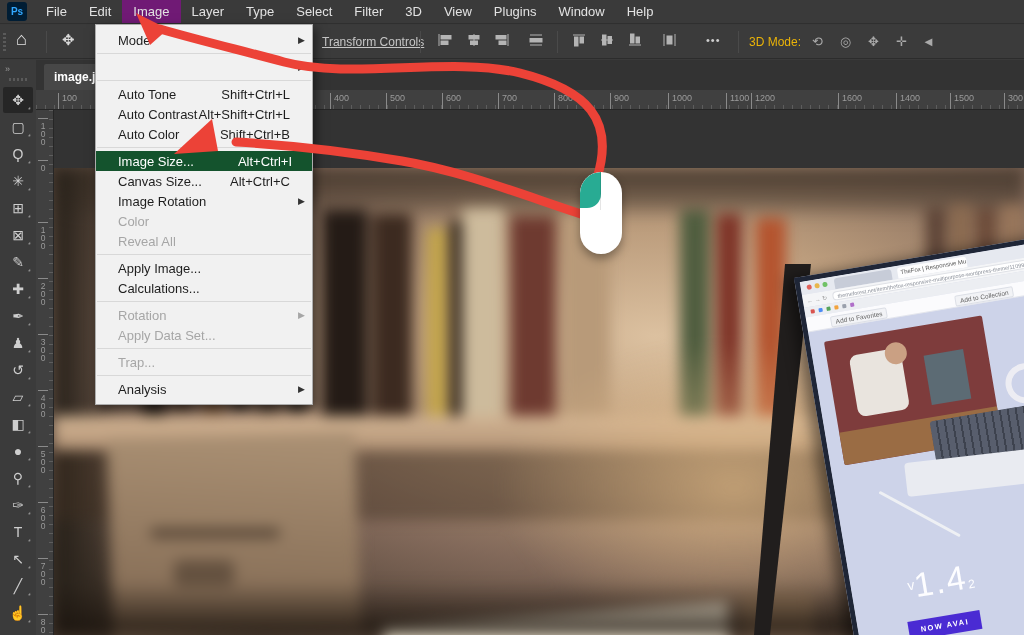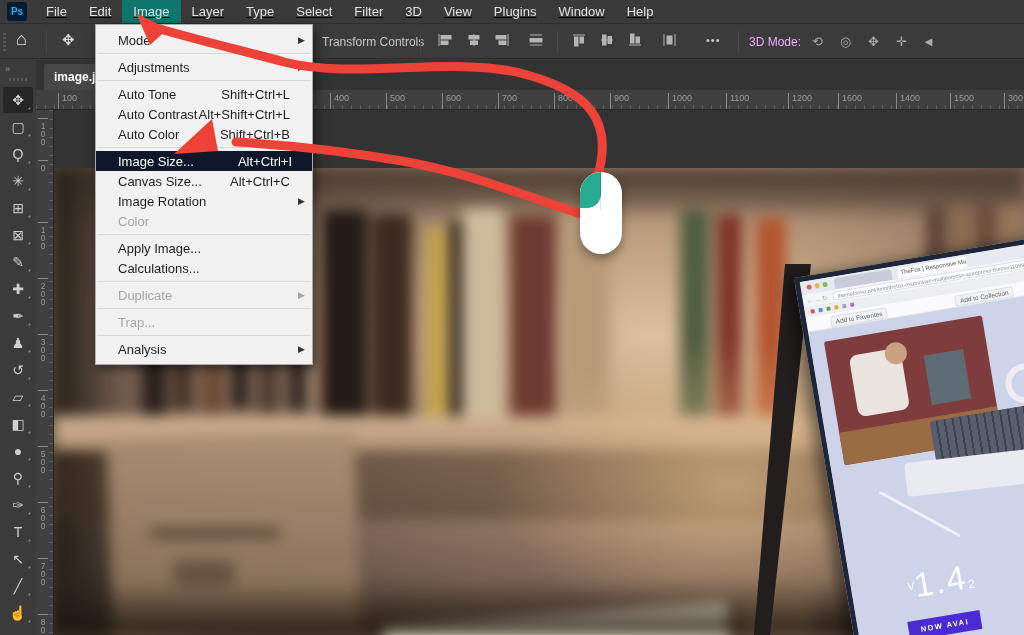--- a/index.html
+++ b/index.html
@@ -6,36 +6,36 @@
   #app{position:relative;width:1024px;height:635px;background:#3a3a3a;overflow:hidden;
        font-family:"Liberation Sans",sans-serif;-webkit-font-smoothing:antialiased;}
   #app *{box-sizing:border-box;}
 
   
   .menubar{position:absolute;left:0;top:0;width:1024px;height:24px;background:#3a3a3a;
            border-bottom:1px solid #2f2f2f;display:flex;align-items:center;z-index:30;}
   .ps-logo{width:20px;height:19px;margin:0 8px 0 7px;border-radius:3px;background:#001d34;
            color:#31a8ff;font-size:10px;font-weight:bold;display:flex;align-items:center;justify-content:center;}
   .mb-item{color:#e2e2e2;font-size:13px;padding:4px 11px;cursor:default;}
-  .mb-item.active{background:#0f766e;}
+  .mb-item.active{background:#701a75;}
 
   
   .optionsbar{position:absolute;left:0;top:25px;width:1024px;height:34px;background:#3b3b3b;
               border-bottom:1px solid #2c2c2c;z-index:20;color:#bdbdbd;}
   .ob-grab{position:absolute;left:3px;top:8px;width:3px;height:18px;
            background:repeating-linear-gradient(#5a5a5a 0 2px,transparent 2px 4px);}
   .ob-home{position:absolute;left:16px;top:4px;font-size:18px;color:#e0e0e0;}
   .ob-div{position:absolute;top:6px;width:1px;height:22px;background:#4a4a4a;}
   .ob-move{position:absolute;left:62px;top:6px;font-size:15px;color:#dadada;}
   .ob-label{position:absolute;top:10px;font-size:12px;color:#c6c6c6;white-space:nowrap;}
   .ob-icon{position:absolute;top:8px;width:18px;height:16px;}
   .ob-icon svg{width:16px;height:14px;}
   .ob-glyph{position:absolute;top:9px;font-size:13px;color:#a9a9a9;}
   .ob-dots{position:absolute;left:706px;top:9px;font-size:11px;letter-spacing:1px;color:#cfcfcf;}
-  .ob-3dlabel{color:#f0abfc;text-align:right;}
+  .ob-3dlabel{color:#eab308;text-align:right;}
 
   
   .toolbar{position:absolute;left:0;top:60px;width:36px;height:575px;background:#3b3b3b;z-index:15;}
   .tb-collapse{color:#9a9a9a;font-size:9px;letter-spacing:1px;padding:4px 0 2px 5px;}
   .tb-grab{width:18px;height:3px;margin:2px auto 6px auto;
            background:repeating-linear-gradient(90deg,#5a5a5a 0 2px,transparent 2px 4px);}
   .tool{width:30px;height:26px;margin:1px auto 0 auto;display:flex;align-items:center;justify-content:center;
         color:#cfcfcf;font-size:14px;border-radius:2px;position:relative;}
   .tool.selected{background:#262626;}
   .tool i{font-style:normal;}
@@ -94,21 +94,21 @@
   .cta{position:absolute;left:50px;top:302px;background:#4a2bd3;color:#fff;font-size:7.5px;font-weight:bold;
        letter-spacing:1.5px;padding:5px 12px;white-space:nowrap;}
 
   
   .dropdown{position:absolute;left:95px;top:24px;width:218px;background:#f1f1f1;border:1px solid #adadad;
             box-shadow:3px 4px 10px rgba(0,0,0,.5);z-index:40;padding:5px 0;}
   .dd-row{height:20px;display:flex;align-items:center;font-size:13px;color:#1e1e1e;padding:0 8px 0 22px;position:relative;}
   .dd-row .lbl{flex:1;white-space:nowrap;}
   .dd-row .sct{font-size:13px;color:#1e1e1e;margin-right:14px;}
   .dd-row .arr{position:absolute;right:7px;font-size:9px;color:#333;}
-  .dd-row.hl{background:#0f172a;color:#fff;gap:44px;}
+  .dd-row.hl{background:#14532d;color:#fff;gap:44px;}
   .dd-row.hl .sct{color:#fff;}
   .dd-row.disabled,.dd-row.disabled .sct,.dd-row.disabled .arr{color:#a6a6a6;}
   .dd-sep{border-top:1px solid #d8d8d8;margin:3px 1px;}
 
   
   .arrows{position:absolute;left:0;top:0;z-index:55;pointer-events:none;}
   .mouse{position:absolute;left:580px;top:172px;width:42px;height:82px;background:#ffffff;border-radius:21px;
          box-shadow:0 5px 10px rgba(0,0,0,.35);z-index:60;overflow:hidden;}
   .mouse .btn{position:absolute;left:0;top:0;width:21px;height:36px;background:#28ab93;
               border-radius:21px 0 14px 0;}
@@ -201,42 +201,42 @@
         <div class="version">
           <span class="v-small">v</span><span class="v-big">1.4</span><span class="v-sub">2</span>
         </div>
         <div class="cta">NOW AVAI</div>
       </div>
     </div>
   </div>
 
   <div class="menubar">
     <div class="ps-logo">Ps</div>
-    <div style="display:flex;height:100%;align-items:flex-start;text-decoration:underline;">
+    <div style="display:flex;height:100%;align-items:flex-start;">
         <span class="mb-item">File</span>
         <span class="mb-item">Edit</span>
         <span class="mb-item active">Image</span>
         <span class="mb-item">Layer</span>
         <span class="mb-item">Type</span>
         <span class="mb-item">Select</span>
         <span class="mb-item">Filter</span>
         <span class="mb-item">3D</span>
         <span class="mb-item">View</span>
         <span class="mb-item">Plugins</span>
         <span class="mb-item">Window</span>
         <span class="mb-item">Help</span>
       </div>
   </div>
 
   <div class="optionsbar">
     <div class="ob-grab"></div>
     <div class="ob-home">⌂</div>
     <div class="ob-div" style="left:46px;"></div>
     <div class="ob-move">✥</div>
-    <div class="ob-label" style="left:322px;">Transform Controls</div>
+    <div class="ob-label" style="left:322px;text-decoration:underline;">Transform Controls</div>
     <div class="ob-div" style="left:420px;"></div>
     <div>
         <span class="ob-icon" style="left: 437px;"><svg viewBox="0 0 16 14" stroke="#b4b4b4" fill="#b4b4b4" stroke-width="1">
             <line x1="2" y1="1" x2="2" y2="13"></line>
             <rect x="4" y="2.5" width="10" height="3.5"></rect>
             <rect x="4" y="8" width="7" height="3.5"></rect>
           </svg></span>
         <span class="ob-icon" style="left: 466px;"><svg viewBox="0 0 16 14" stroke="#b4b4b4" fill="#b4b4b4" stroke-width="1">
             <line x1="8" y1="1" x2="8" y2="13"></line>
             <rect x="3" y="2.5" width="10" height="3.5"></rect>
@@ -360,21 +360,21 @@
   <div class="hruler">
       <span class="hlabel" style="left: 22px;">100</span>
       <span class="hlabel" style="left: 294px;">400</span>
       <span class="hlabel" style="left: 350px;">500</span>
       <span class="hlabel" style="left: 406px;">600</span>
       <span class="hlabel" style="left: 462px;">700</span>
       <span class="hlabel" style="left: 518px;">800</span>
       <span class="hlabel" style="left: 574px;">900</span>
       <span class="hlabel" style="left: 632px;">1000</span>
       <span class="hlabel" style="left: 690px;">1100</span>
-      <span class="hlabel" style="left: 752px;">1200</span>
+      <span class="hlabel" style="left: 715px;">1200</span>
       <span class="hlabel" style="left: 802px;">1600</span>
       <span class="hlabel" style="left: 860px;">1400</span>
       <span class="hlabel" style="left: 914px;">1500</span>
       <span class="hlabel" style="left: 968px;">300</span>
     </div>
   <div class="vruler">
       <span class="vlabel" style="top: 8px;">100</span>
       <span class="vlabel" style="top: 50px;">0</span>
       <span class="vlabel" style="top: 112px;">100</span>
       <span class="vlabel" style="top: 168px;">200</span>
@@ -386,21 +386,20 @@
       <span class="vlabel" style="top: 504px;">800</span>
     </div>
 
   <div class="dropdown">
       <div class="dd-row">
         <span class="lbl">Mode</span>
         <span class="arr">▶</span>
       </div>
       <div class="dd-sep"></div>
       <div class="dd-row">
-        <span class="lbl">Adjustments</span>
         <span class="arr">▶</span>
       </div>
       <div class="dd-sep"></div>
       <div class="dd-row">
         <span class="lbl">Auto Tone</span>
         <span class="sct">Shift+Ctrl+L</span>
       </div>
       <div class="dd-row">
         <span class="lbl">Auto Contrast</span>
         <span class="sct">Alt+Shift+Ctrl+L</span>
@@ -418,31 +417,37 @@
         <span class="lbl">Canvas Size...</span>
         <span class="sct">Alt+Ctrl+C</span>
       </div>
       <div class="dd-row">
         <span class="lbl">Image Rotation</span>
         <span class="arr">▶</span>
       </div>
       <div class="dd-row disabled">
         <span class="lbl">Color</span>
       </div>
+      <div class="dd-row disabled">
+        <span class="lbl">Reveal All</span>
+      </div>
       <div class="dd-sep"></div>
       <div class="dd-row">
         <span class="lbl">Apply Image...</span>
       </div>
       <div class="dd-row">
         <span class="lbl">Calculations...</span>
       </div>
       <div class="dd-sep"></div>
       <div class="dd-row disabled">
-        <span class="lbl">Duplicate</span>
+        <span class="lbl">Rotation</span>
         <span class="arr">▶</span>
+      </div>
+      <div class="dd-row disabled">
+        <span class="lbl">Apply Data Set...</span>
       </div>
       <div class="dd-sep"></div>
       <div class="dd-row disabled">
         <span class="lbl">Trap...</span>
       </div>
       <div class="dd-sep"></div>
       <div class="dd-row">
         <span class="lbl">Analysis</span>
         <span class="arr">▶</span>
       </div>

